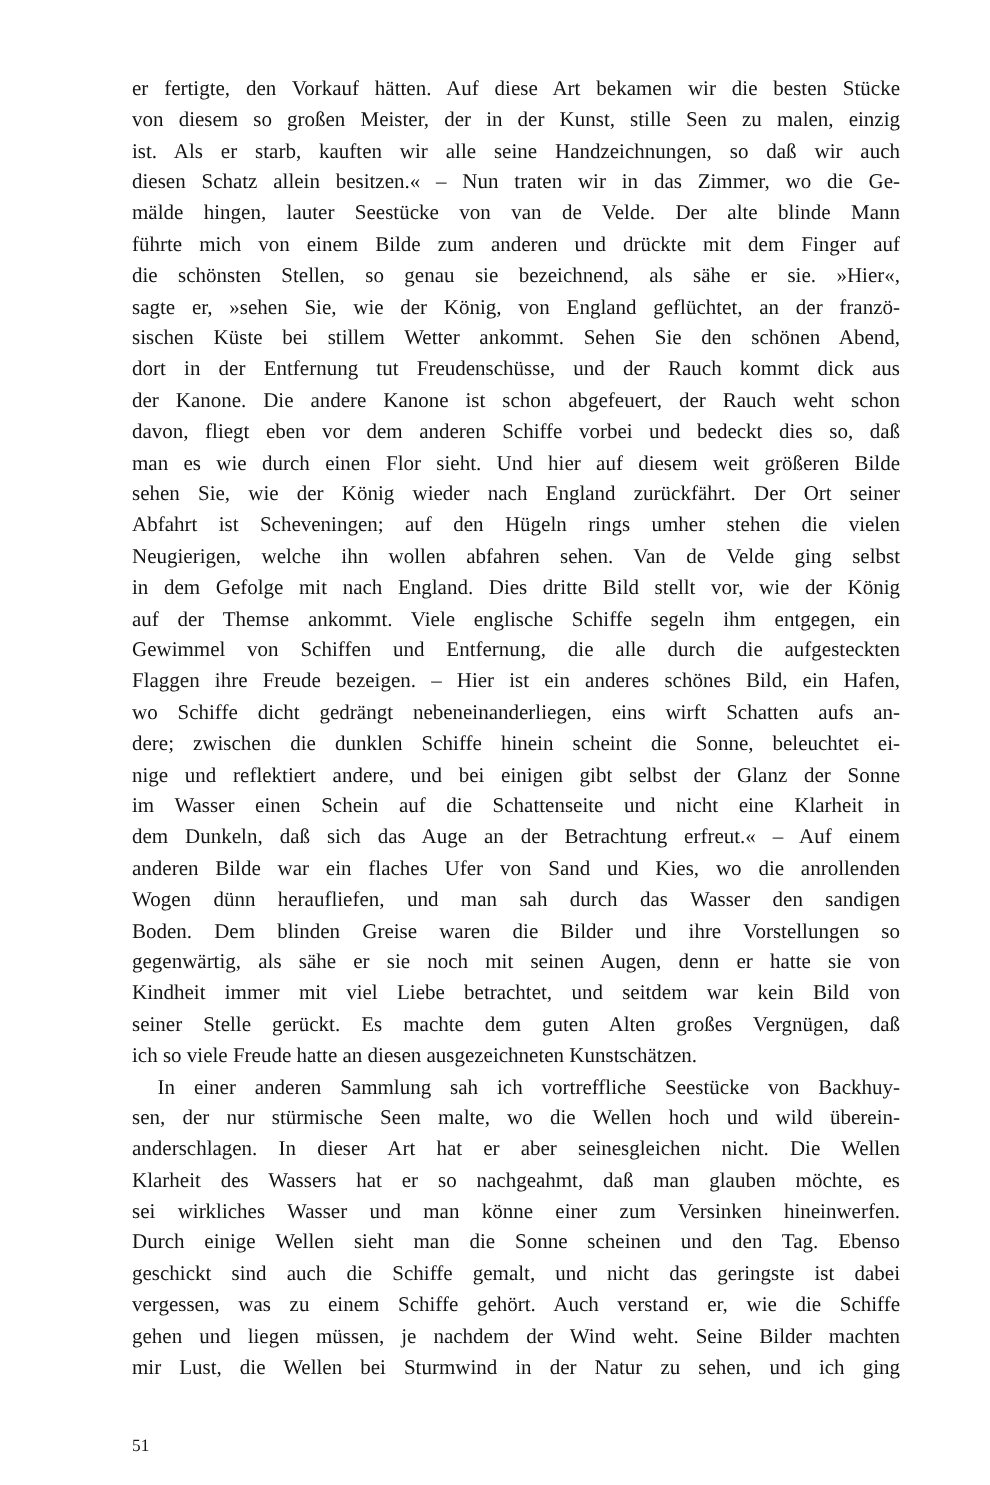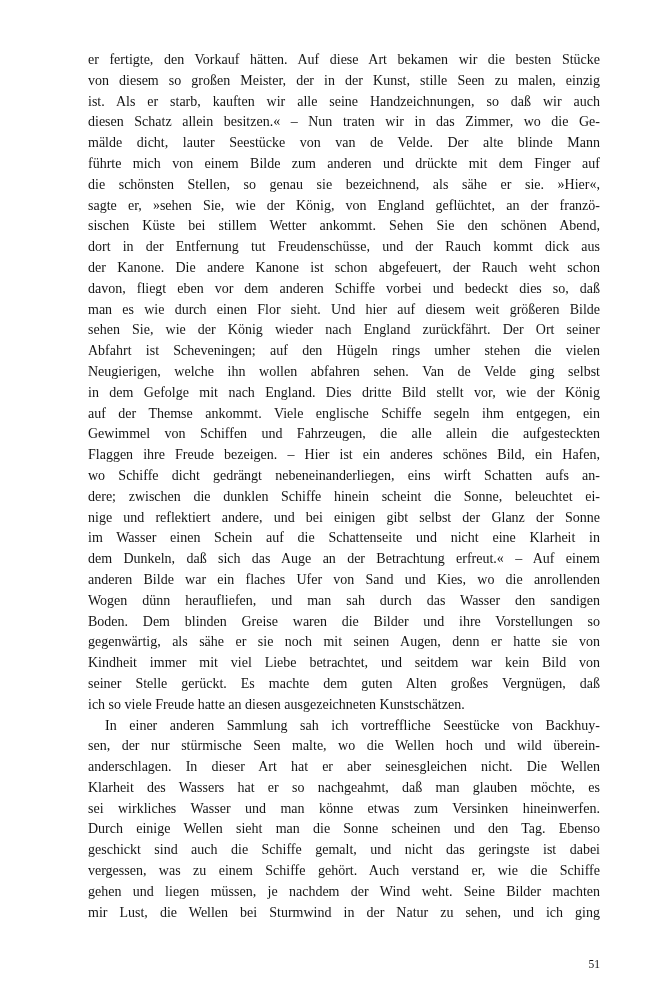--- a/index.html
+++ b/index.html
@@ -34,68 +34,67 @@
     text-align-last: left;
   }
   .line.indent {
     text-indent: 17px;
   }
   .page-number {
     position: absolute;
     left: 88px;
     top: 957px;
     width: 512px;
-    text-align: right;
     font-size: 11.5px;
     line-height: 14px;
     color: #141414;
   }
 </style>
 </head>
 <body>
 
 <div class="book-page">
   <div class="text-block">
       <div class="line">er fertigte, den Vorkauf hätten. Auf diese Art bekamen wir die besten Stücke</div>
       <div class="line">von diesem so großen Meister, der in der Kunst, stille Seen zu malen, einzig</div>
       <div class="line">ist. Als er starb, kauften wir alle seine Handzeichnungen, so daß wir auch</div>
       <div class="line">diesen Schatz allein besitzen.« – Nun traten wir in das Zimmer, wo die Ge-</div>
-      <div class="line">mälde dicht, lauter Seestücke von van de Velde. Der alte blinde Mann</div>
+      <div class="line">mälde hingen, lauter Seestücke von van de Velde. Der alte blinde Mann</div>
       <div class="line">führte mich von einem Bilde zum anderen und drückte mit dem Finger auf</div>
       <div class="line">die schönsten Stellen, so genau sie bezeichnend, als sähe er sie. »Hier«,</div>
       <div class="line">sagte er, »sehen Sie, wie der König, von England geflüchtet, an der franzö-</div>
       <div class="line">sischen Küste bei stillem Wetter ankommt. Sehen Sie den schönen Abend,</div>
       <div class="line">dort in der Entfernung tut Freudenschüsse, und der Rauch kommt dick aus</div>
       <div class="line">der Kanone. Die andere Kanone ist schon abgefeuert, der Rauch weht schon</div>
       <div class="line">davon, fliegt eben vor dem anderen Schiffe vorbei und bedeckt dies so, daß</div>
       <div class="line">man es wie durch einen Flor sieht. Und hier auf diesem weit größeren Bilde</div>
       <div class="line">sehen Sie, wie der König wieder nach England zurückfährt. Der Ort seiner</div>
       <div class="line">Abfahrt ist Scheveningen; auf den Hügeln rings umher stehen die vielen</div>
       <div class="line">Neugierigen, welche ihn wollen abfahren sehen. Van de Velde ging selbst</div>
       <div class="line">in dem Gefolge mit nach England. Dies dritte Bild stellt vor, wie der König</div>
       <div class="line">auf der Themse ankommt. Viele englische Schiffe segeln ihm entgegen, ein</div>
-      <div class="line">Gewimmel von Schiffen und Fahrzeugen, die alle allein die aufgesteckten</div>
+      <div class="line">Gewimmel von Schiffen und Entfernung, die alle durch die aufgesteckten</div>
       <div class="line">Flaggen ihre Freude bezeigen. – Hier ist ein anderes schönes Bild, ein Hafen,</div>
       <div class="line">wo Schiffe dicht gedrängt nebeneinanderliegen, eins wirft Schatten aufs an-</div>
       <div class="line">dere; zwischen die dunklen Schiffe hinein scheint die Sonne, beleuchtet ei-</div>
       <div class="line">nige und reflektiert andere, und bei einigen gibt selbst der Glanz der Sonne</div>
       <div class="line">im Wasser einen Schein auf die Schattenseite und nicht eine Klarheit in</div>
       <div class="line">dem Dunkeln, daß sich das Auge an der Betrachtung erfreut.« – Auf einem</div>
       <div class="line">anderen Bilde war ein flaches Ufer von Sand und Kies, wo die anrollenden</div>
       <div class="line">Wogen dünn heraufliefen, und man sah durch das Wasser den sandigen</div>
       <div class="line">Boden. Dem blinden Greise waren die Bilder und ihre Vorstellungen so</div>
       <div class="line">gegenwärtig, als sähe er sie noch mit seinen Augen, denn er hatte sie von</div>
       <div class="line">Kindheit immer mit viel Liebe betrachtet, und seitdem war kein Bild von</div>
       <div class="line">seiner Stelle gerückt. Es machte dem guten Alten großes Vergnügen, daß</div>
       <div class="line flush">ich so viele Freude hatte an diesen ausgezeichneten Kunstschätzen.</div>
       <div class="line indent">In einer anderen Sammlung sah ich vortreffliche Seestücke von Backhuy-</div>
       <div class="line">sen, der nur stürmische Seen malte, wo die Wellen hoch und wild überein-</div>
       <div class="line">anderschlagen. In dieser Art hat er aber seinesgleichen nicht. Die Wellen</div>
       <div class="line">Klarheit des Wassers hat er so nachgeahmt, daß man glauben möchte, es</div>
-      <div class="line">sei wirkliches Wasser und man könne etwas zum Versinken hineinwerfen.</div>
+      <div class="line">sei wirkliches Wasser und man könne einer zum Versinken hineinwerfen.</div>
       <div class="line">Durch einige Wellen sieht man die Sonne scheinen und den Tag. Ebenso</div>
       <div class="line">geschickt sind auch die Schiffe gemalt, und nicht das geringste ist dabei</div>
       <div class="line">vergessen, was zu einem Schiffe gehört. Auch verstand er, wie die Schiffe</div>
       <div class="line">gehen und liegen müssen, je nachdem der Wind weht. Seine Bilder machten</div>
       <div class="line">mir Lust, die Wellen bei Sturmwind in der Natur zu sehen, und ich ging</div>
     </div>
   <div class="page-number">51</div>
 </div>
 
 </body></html>

